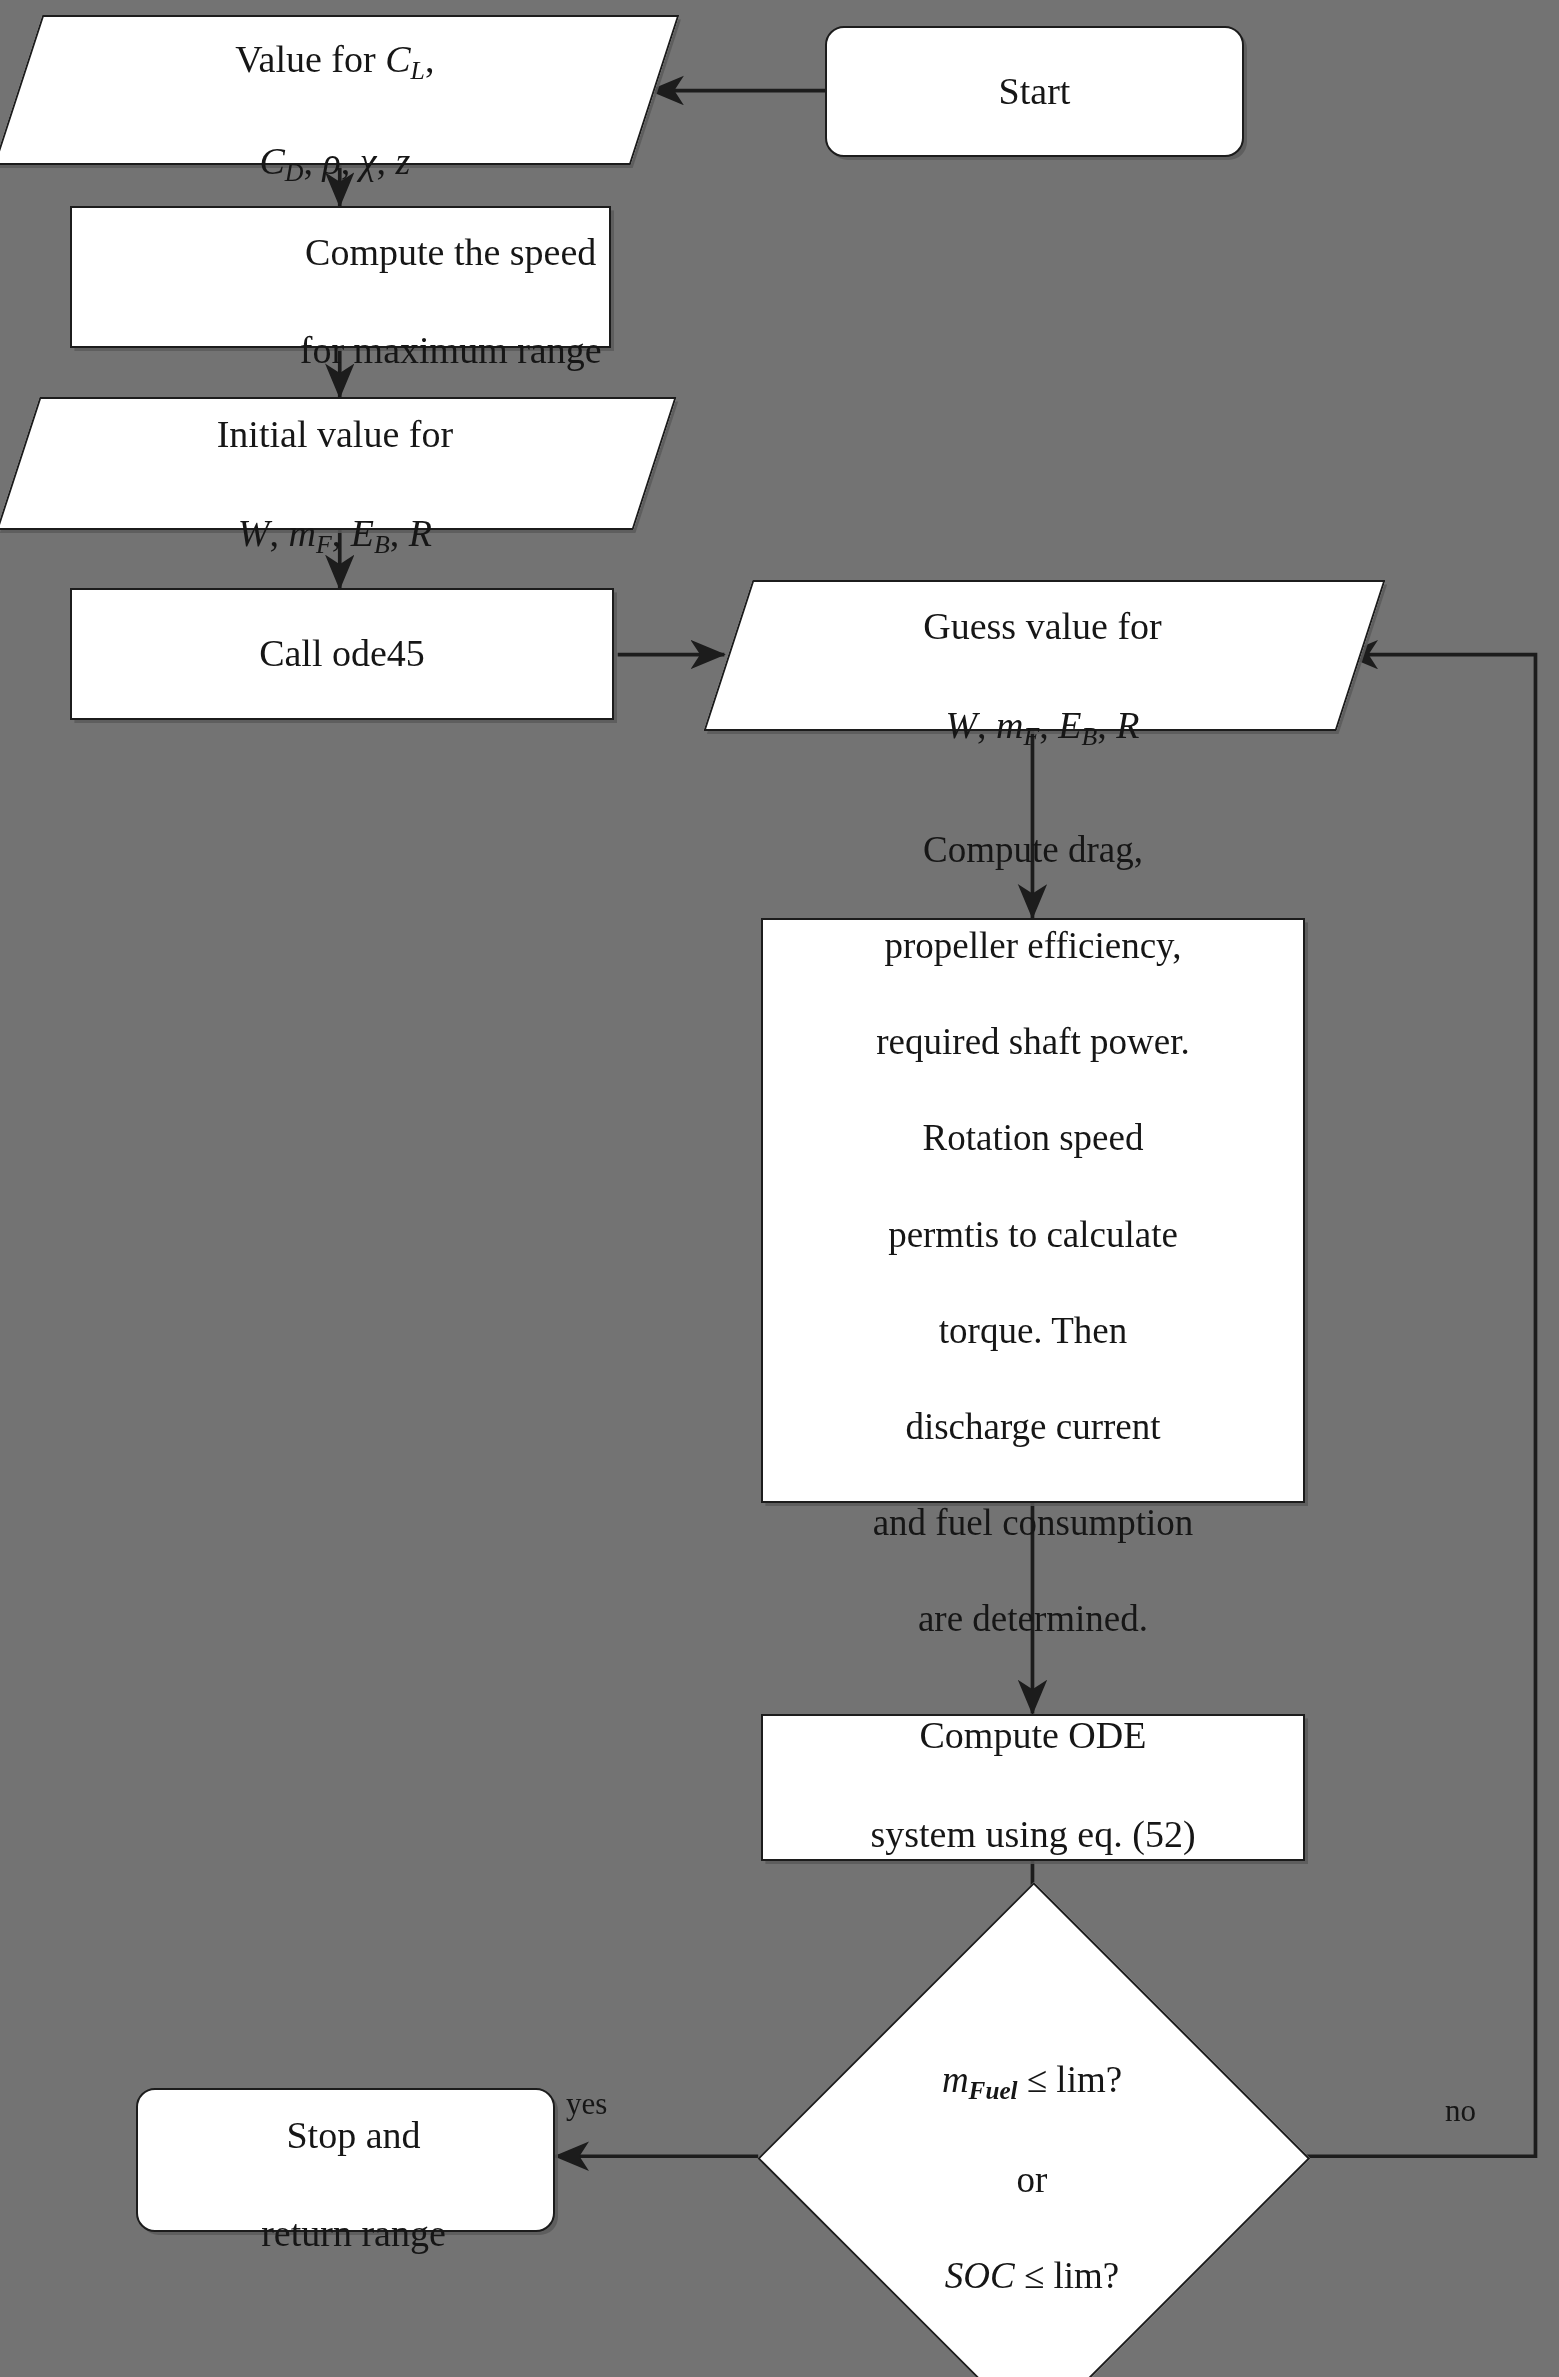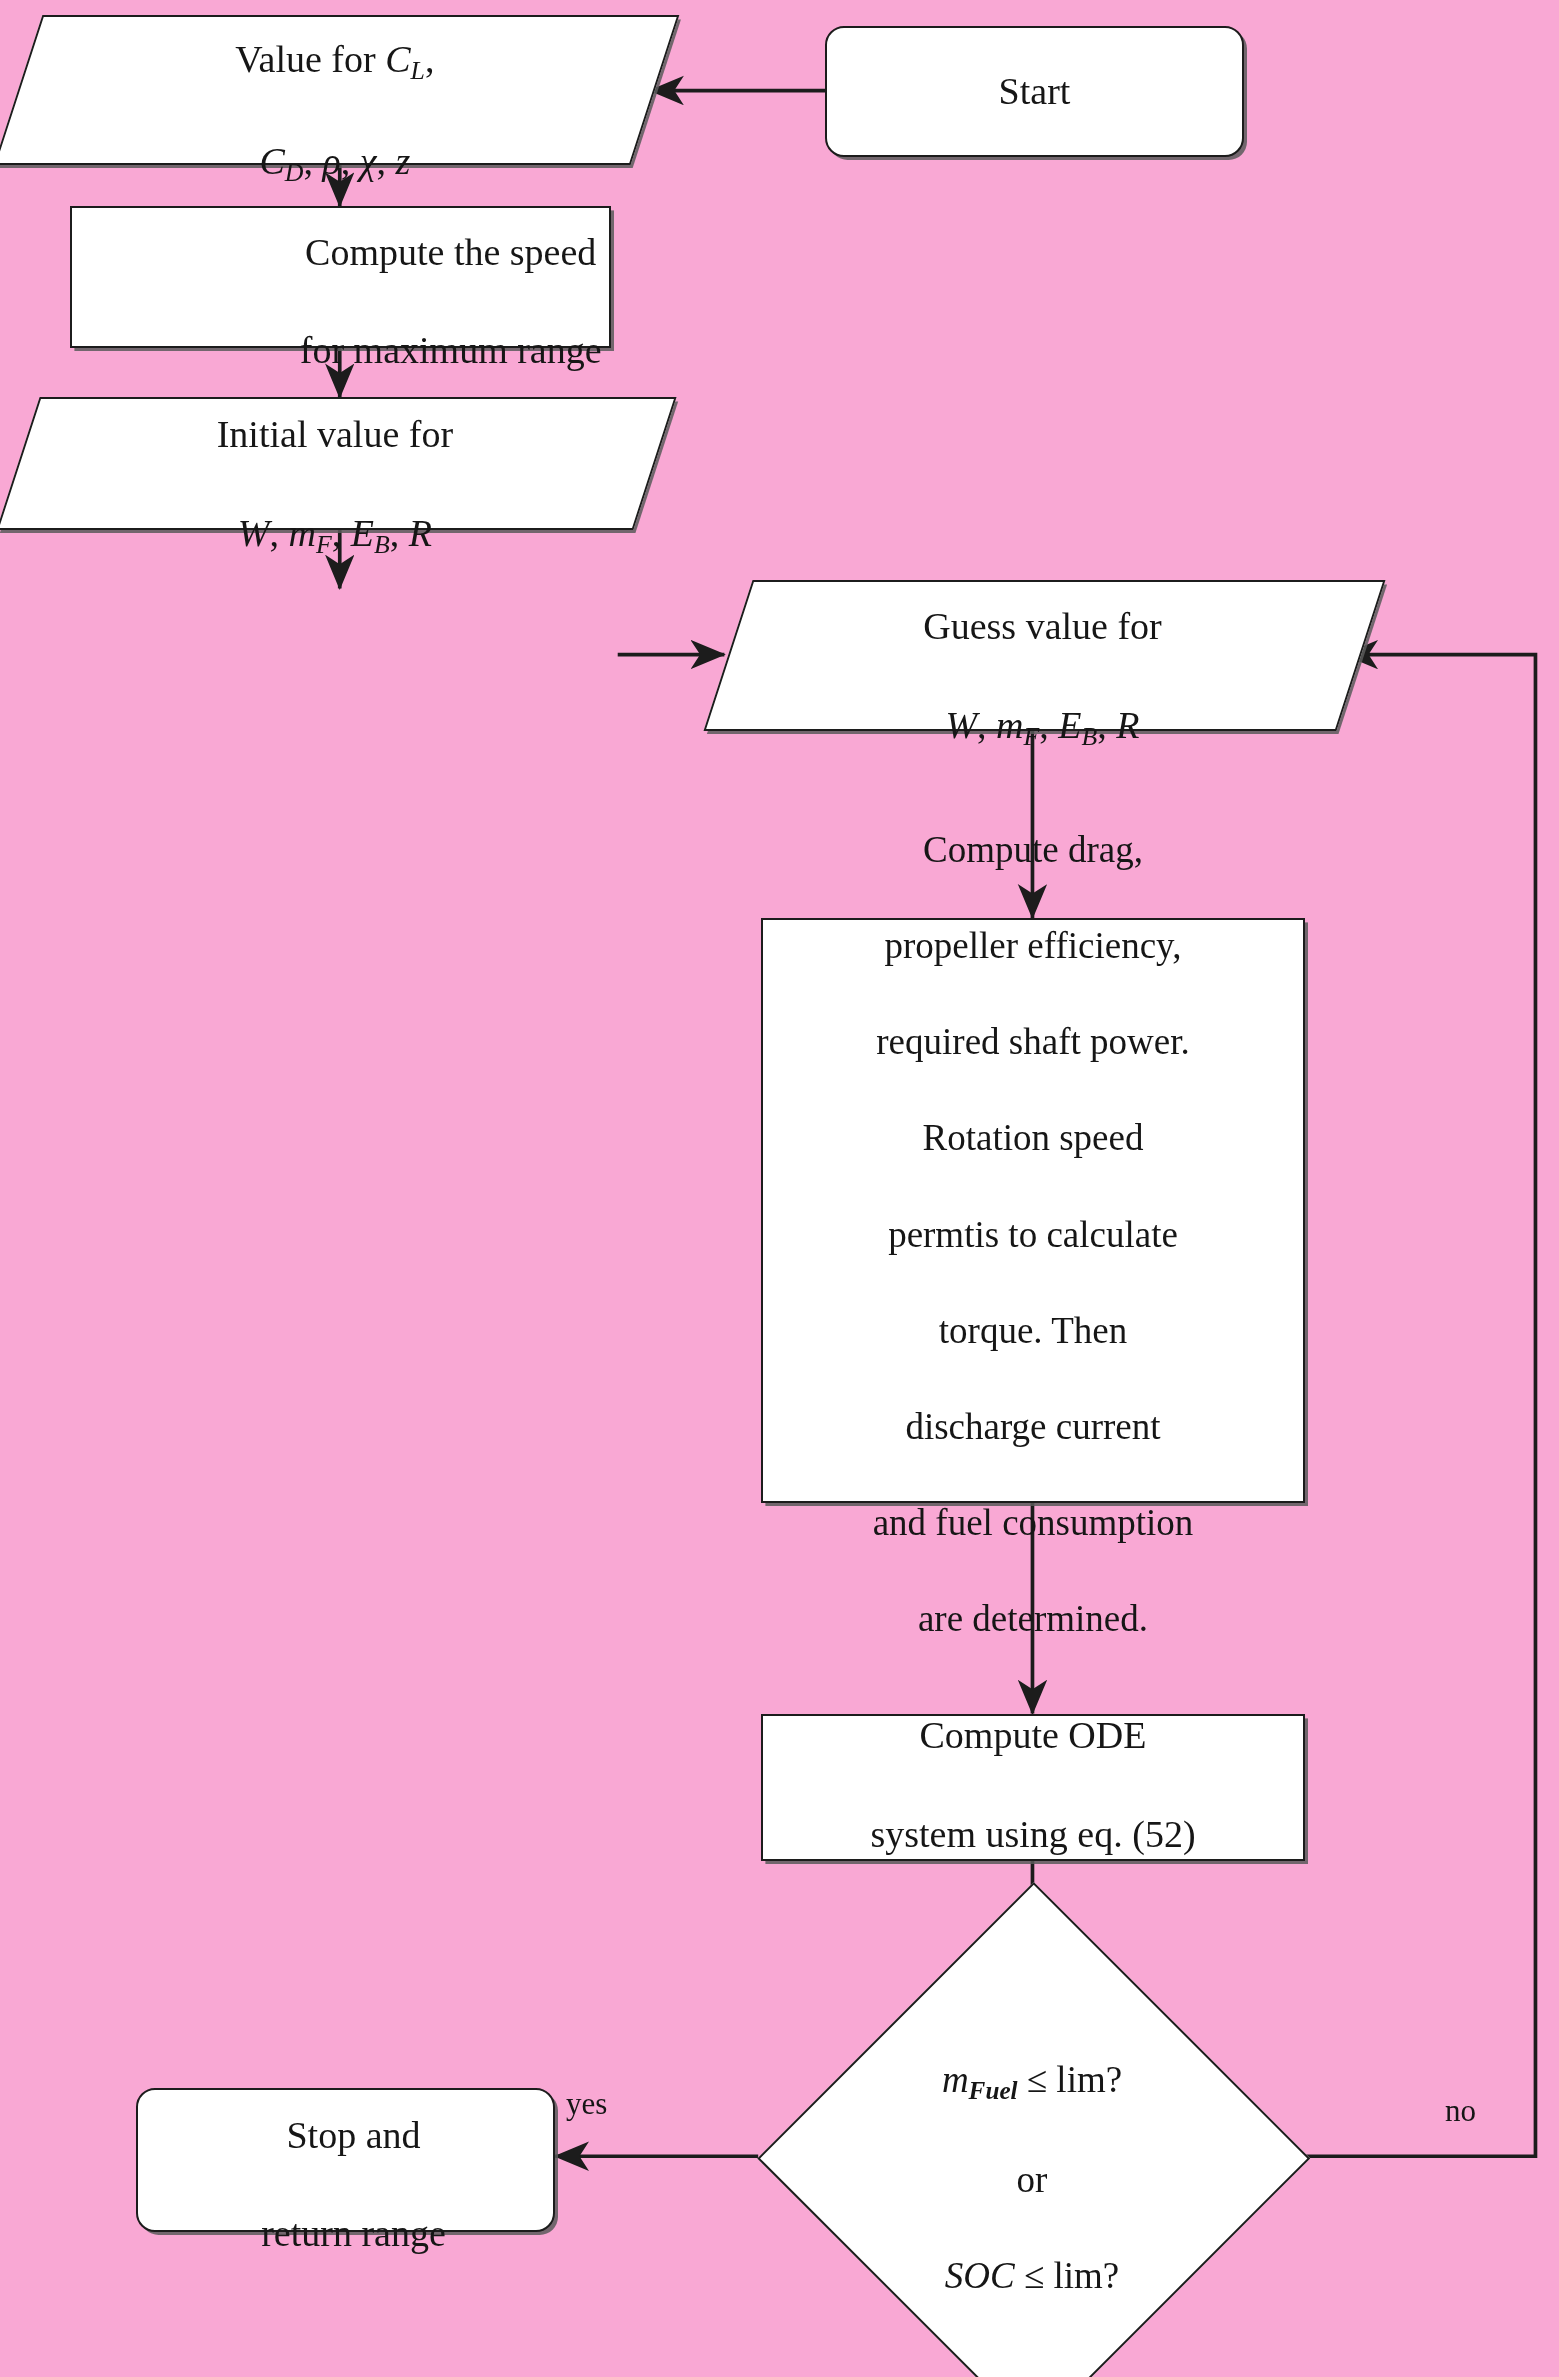--- a/index.html
+++ b/index.html
@@ -4,21 +4,21 @@
 <style>
   html, body {
     margin: 0;
     padding: 0;
     background: #ffffff;
   }
   #canvas {
     position: relative;
     width: 1559px;
     height: 2377px;
-    background: #f9a8d4;
+    background: #737373;
     font-family: "Liberation Serif", "DejaVu Serif", serif;
     overflow: hidden;
   }
   #edges {
     position: absolute;
     left: 0; top: 0;
     width: 1559px;
     height: 2377px;
     pointer-events: none;
   }
@@ -152,20 +152,23 @@
   </div>
 
   <div class="node para" style="left:18.4px; top:397px; width:633px; height:129px; font-size:38px;">
     <span class="skew"></span>
     <span class="txt">
       <span>Initial value for</span><br>
       <span><span class="math">W</span>, <span class="math">m<span class="sub">F</span></span>, <span class="math">E<span class="sub">B</span></span>, <span class="math">R</span></span>
     </span>
   </div>
 
+  <div class="node rect" style="left:70px; top:588px; width:544px; height:132px; font-size:38px;">
+    <span class="txt">Call ode45</span>
+  </div>
 
   <div class="node para" style="left:728px; top:580px; width:629px; height:147px; font-size:38px;">
     <span class="skew"></span>
     <span class="txt">
       <span>Guess value for</span><br>
       <span><span class="math">W</span>, <span class="math">m<span class="sub">F</span></span>, <span class="math">E<span class="sub">B</span></span>, <span class="math">R</span></span>
     </span>
   </div>
 
   <div class="node rect" style="left:761px; top:918px; width:544px; height:585px; font-size:37px;">

